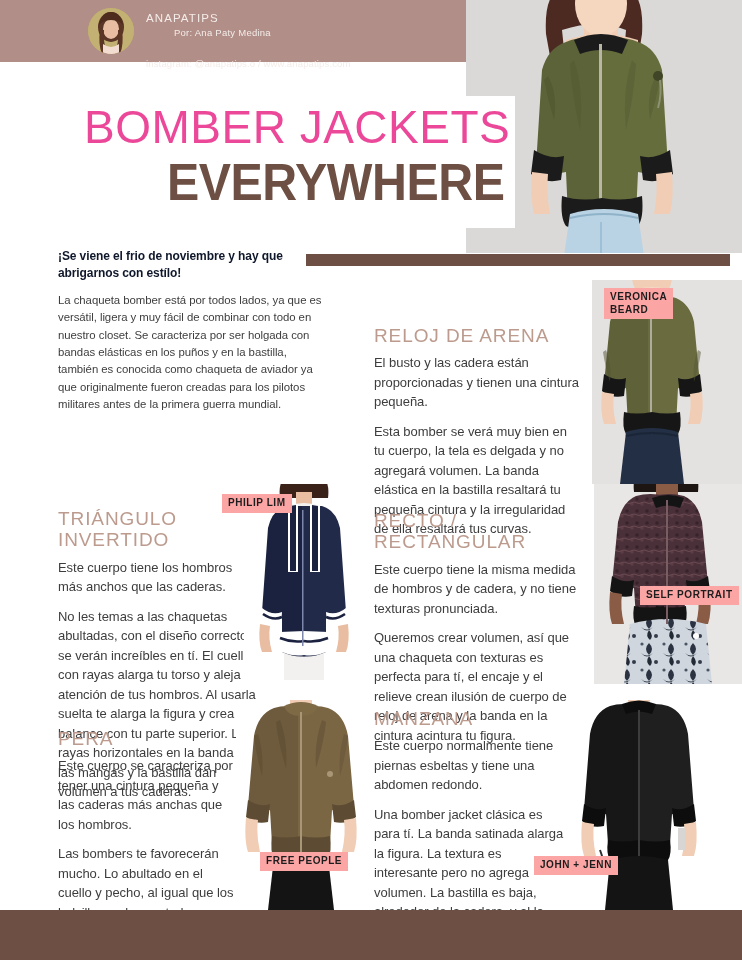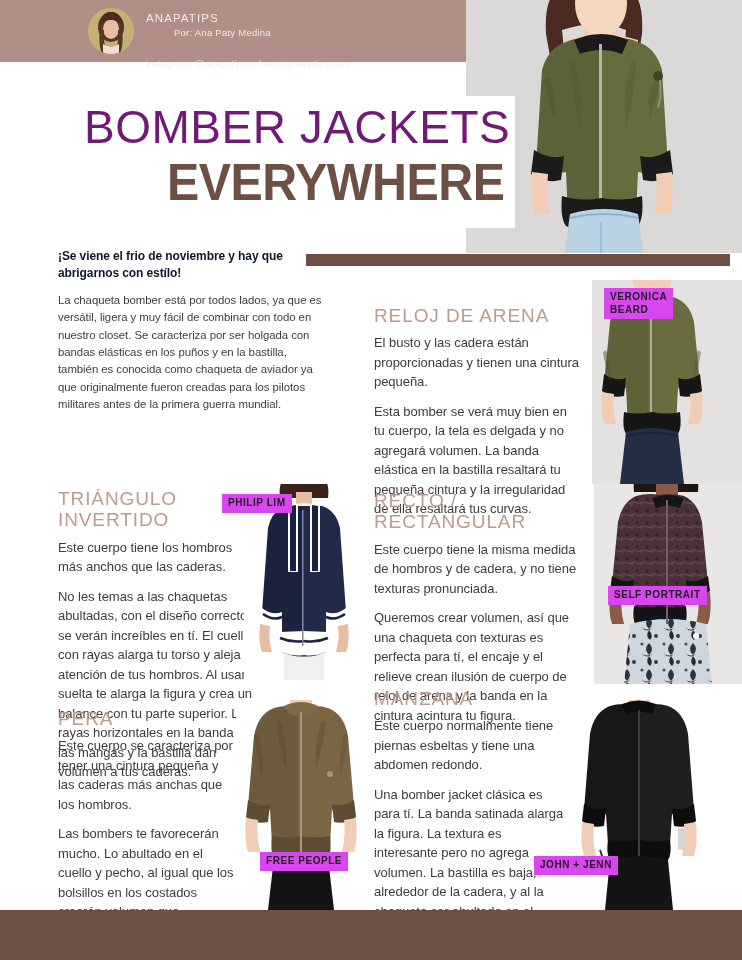--- a/index.html
+++ b/index.html
@@ -39,21 +39,21 @@
   }
   .hero-bg{ position:absolute; inset:0; background:linear-gradient(180deg,#dddbd9 0%,#d2d0ce 100%); }
 
   
   .titlewrap{
     position:absolute; left:60px; top:96px; width:455px; height:132px;
     background:#ffffff; z-index:5;
   }
   .t-line1{
     position:absolute; left:24px; top:4px;
-    font-size:46px; letter-spacing:.5px; color:#701a75;
+    font-size:46px; letter-spacing:.5px; color:#ec4899;
     font-weight:300; white-space:nowrap;
     font-family:"Liberation Sans", sans-serif;
   }
   .t-line2{
     position:absolute; left:107px; top:56px;
     font-size:52px; letter-spacing:-0.5px; color:#6d5043;
     font-weight:bold; white-space:nowrap;
     transform:scaleX(.93); transform-origin:left top;
     font-family:"Liberation Sans", sans-serif;
   }
@@ -67,21 +67,21 @@
   .rule{
     position:absolute; left:306px; top:254px; width:424px; height:12px;
     background:#6d5043;
   }
   .intro p{
     font-size:11.4px; line-height:1.52; color:#3d3d3d; margin-top:11px;
     letter-spacing:-.05px;
   }
 
   
-  .sec{ position:absolute; }
+  .sec{ position:absolute;margin-top:20px; }
   .sec h3{
     color:#bc9b8e; font-weight:300; letter-spacing:.9px;
     font-size:19px; line-height:1.12; margin-bottom:7px;
   }
   .sec p{
     font-size:13px; line-height:1.5; color:#3d3d3d; margin-bottom:10px;
     letter-spacing:-.05px;
   }
 
   #sec-hourglass { left:374px; top:305px; width:205px; }
@@ -93,27 +93,27 @@
   
   .photo{ position:absolute; overflow:hidden; }
   #photo-veronica    { left:592px; top:280px; width:150px; height:204px; }
   #photo-philip      { left:244px; top:484px; width:120px; height:196px; }
   #photo-selfport    { left:594px; top:484px; width:148px; height:200px; }
   #photo-freepeople  { left:236px; top:700px; width:130px; height:210px; }
   #photo-johnjenn    { left:570px; top:700px; width:140px; height:210px; }
 
   
   .tag{
-    position:absolute; background:#d946ef; color:#1d1d1d;
+    position:absolute; background:#fca5a5; color:#1d1d1d;
     font-size:10px; font-weight:bold; letter-spacing:.55px;
     padding:3px 6px; line-height:1.25; z-index:7; white-space:pre-line;
   }
   #tag-veronica   { left:604px; top:288px; }
   #tag-philip     { left:222px; top:494px; }
-  #tag-selfport   { left:608px; top:586px; }
+  #tag-selfport   { left:640px; top:586px; }
   #tag-freepeople { left:260px; top:852px; }
   #tag-johnjenn   { left:534px; top:856px; }
 
   
   .footer{
     position:absolute; left:0; bottom:0; width:742px; height:50px;
     background:#6d5043;
   }
 </style>
 </head>

